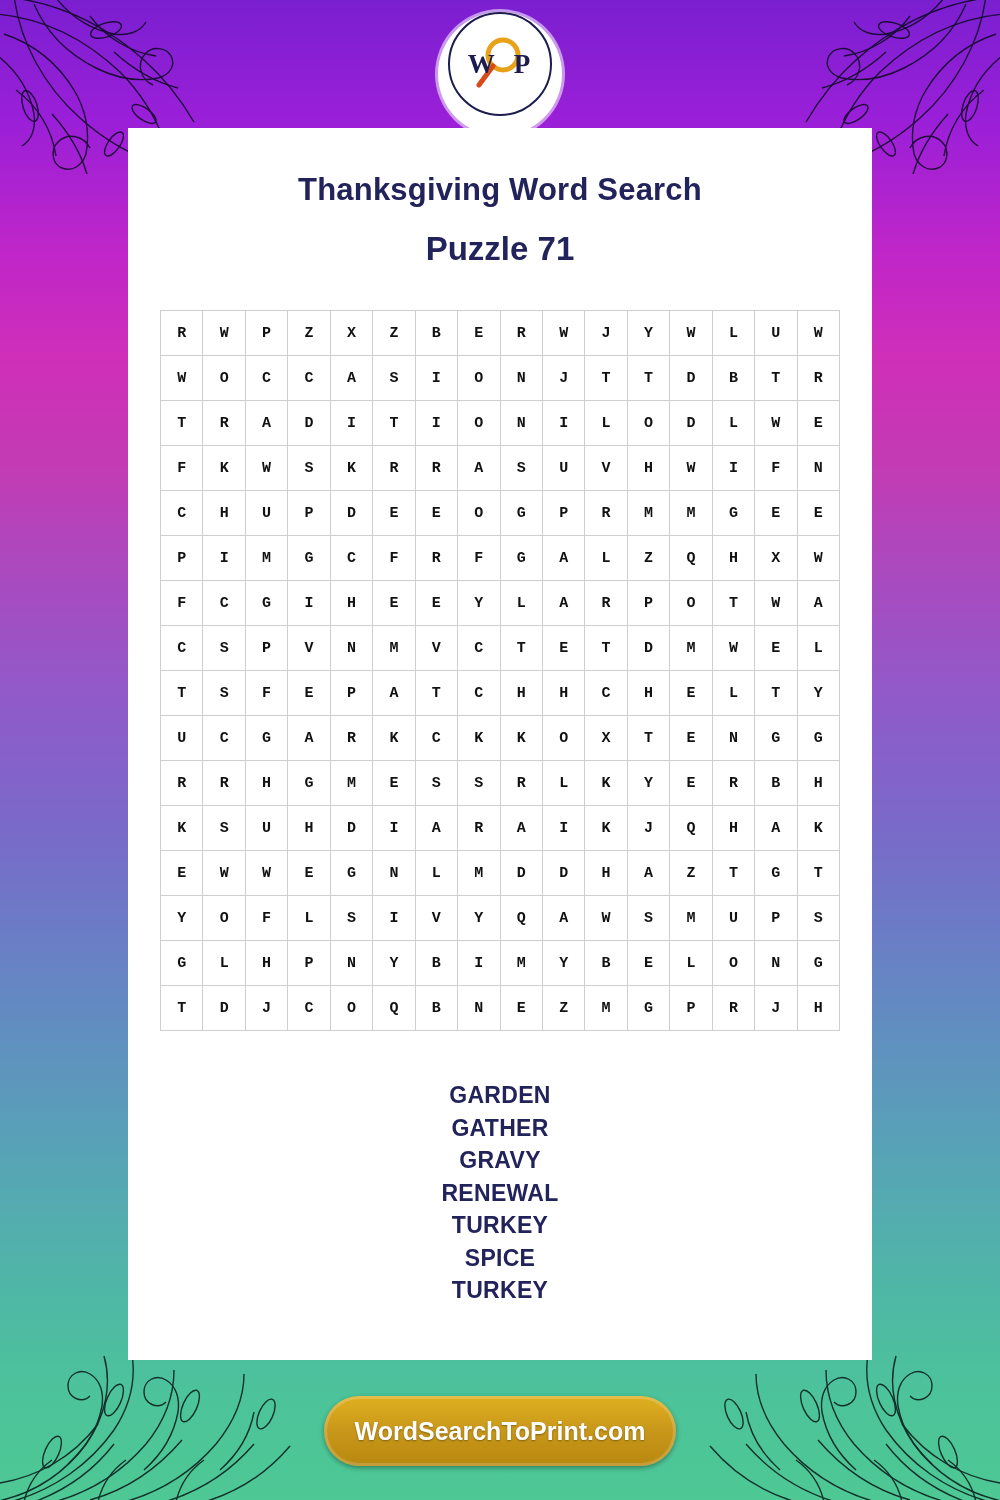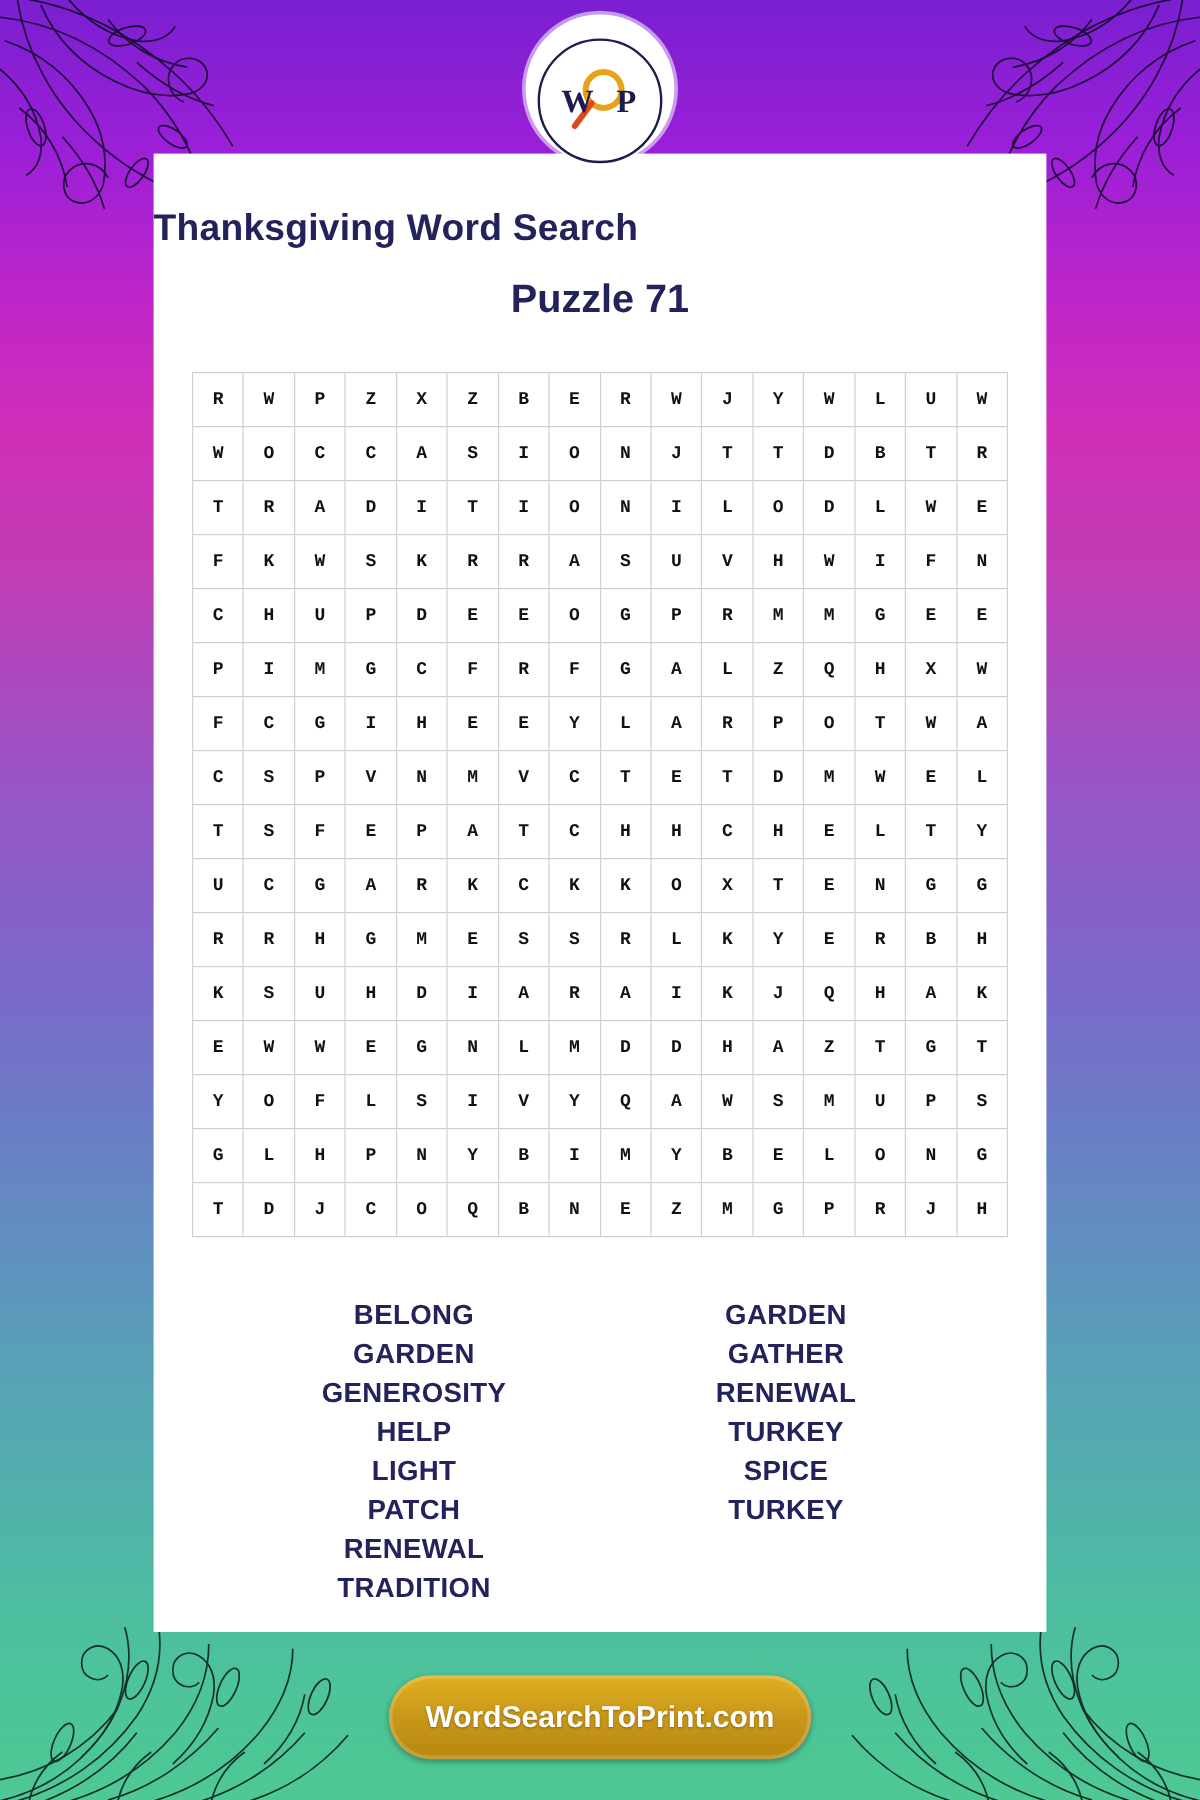--- a/index.html
+++ b/index.html
@@ -55,21 +55,21 @@
     position: absolute;
     left: 50%;
     top: 12px;
     transform: translateX(-50%);
     width: 124px;
     height: 124px;
     border-radius: 50%;
     background: #ffffff;
     box-shadow: 0 0 0 3px rgba(255,255,255,0.55);
     display: flex;
-    align-items: flex-end;
+    align-items: flex-start;
     justify-content: center;
     z-index: 5;
   }
   .logo-inner {
     width: 100px;
     height: 100px;
     border-radius: 50%;
     border: 2px solid #1c1c4e;
     position: relative;
     display: flex;
@@ -90,20 +90,21 @@
     position: absolute;
     left: 50%;
     top: 50%;
     transform: translate(-50%, -50%);
     z-index: 1;
   }
 
   .title {
     margin: 0;
     padding-top: 44px;
+    text-align: center;
     font-size: 31px;
     font-weight: bold;
     color: #23235c;
     letter-spacing: 0.2px;
   }
   .subtitle {
     margin: 0;
     padding-top: 22px;
     text-align: center;
     font-size: 33px;
@@ -572,33 +573,24 @@
               <td>P</td>
               <td>R</td>
               <td>J</td>
               <td>H</td>
             </tr>
           </tbody>
       </table>
     </div>
 
     <div class="words">
-      <div class="words-col" id="words-left">
-          <div class="word">BELONG</div>
-          <div class="word">GARDEN</div>
-          <div class="word">GENEROSITY</div>
-          <div class="word">HELP</div>
-          <div class="word">LIGHT</div>
-          <div class="word">PATCH</div>
-          <div class="word">RENEWAL</div>
-          <div class="word">TRADITION</div>
-        </div>
       <div class="words-col" id="words-right">
           <div class="word">GARDEN</div>
           <div class="word">GATHER</div>
+          <div class="word">GRAVY</div>
           <div class="word">RENEWAL</div>
           <div class="word">TURKEY</div>
           <div class="word">SPICE</div>
           <div class="word">TURKEY</div>
         </div>
     </div>
   </div>
 
   <div class="footer-badge">
     <span>WordSearchToPrint.com</span>

